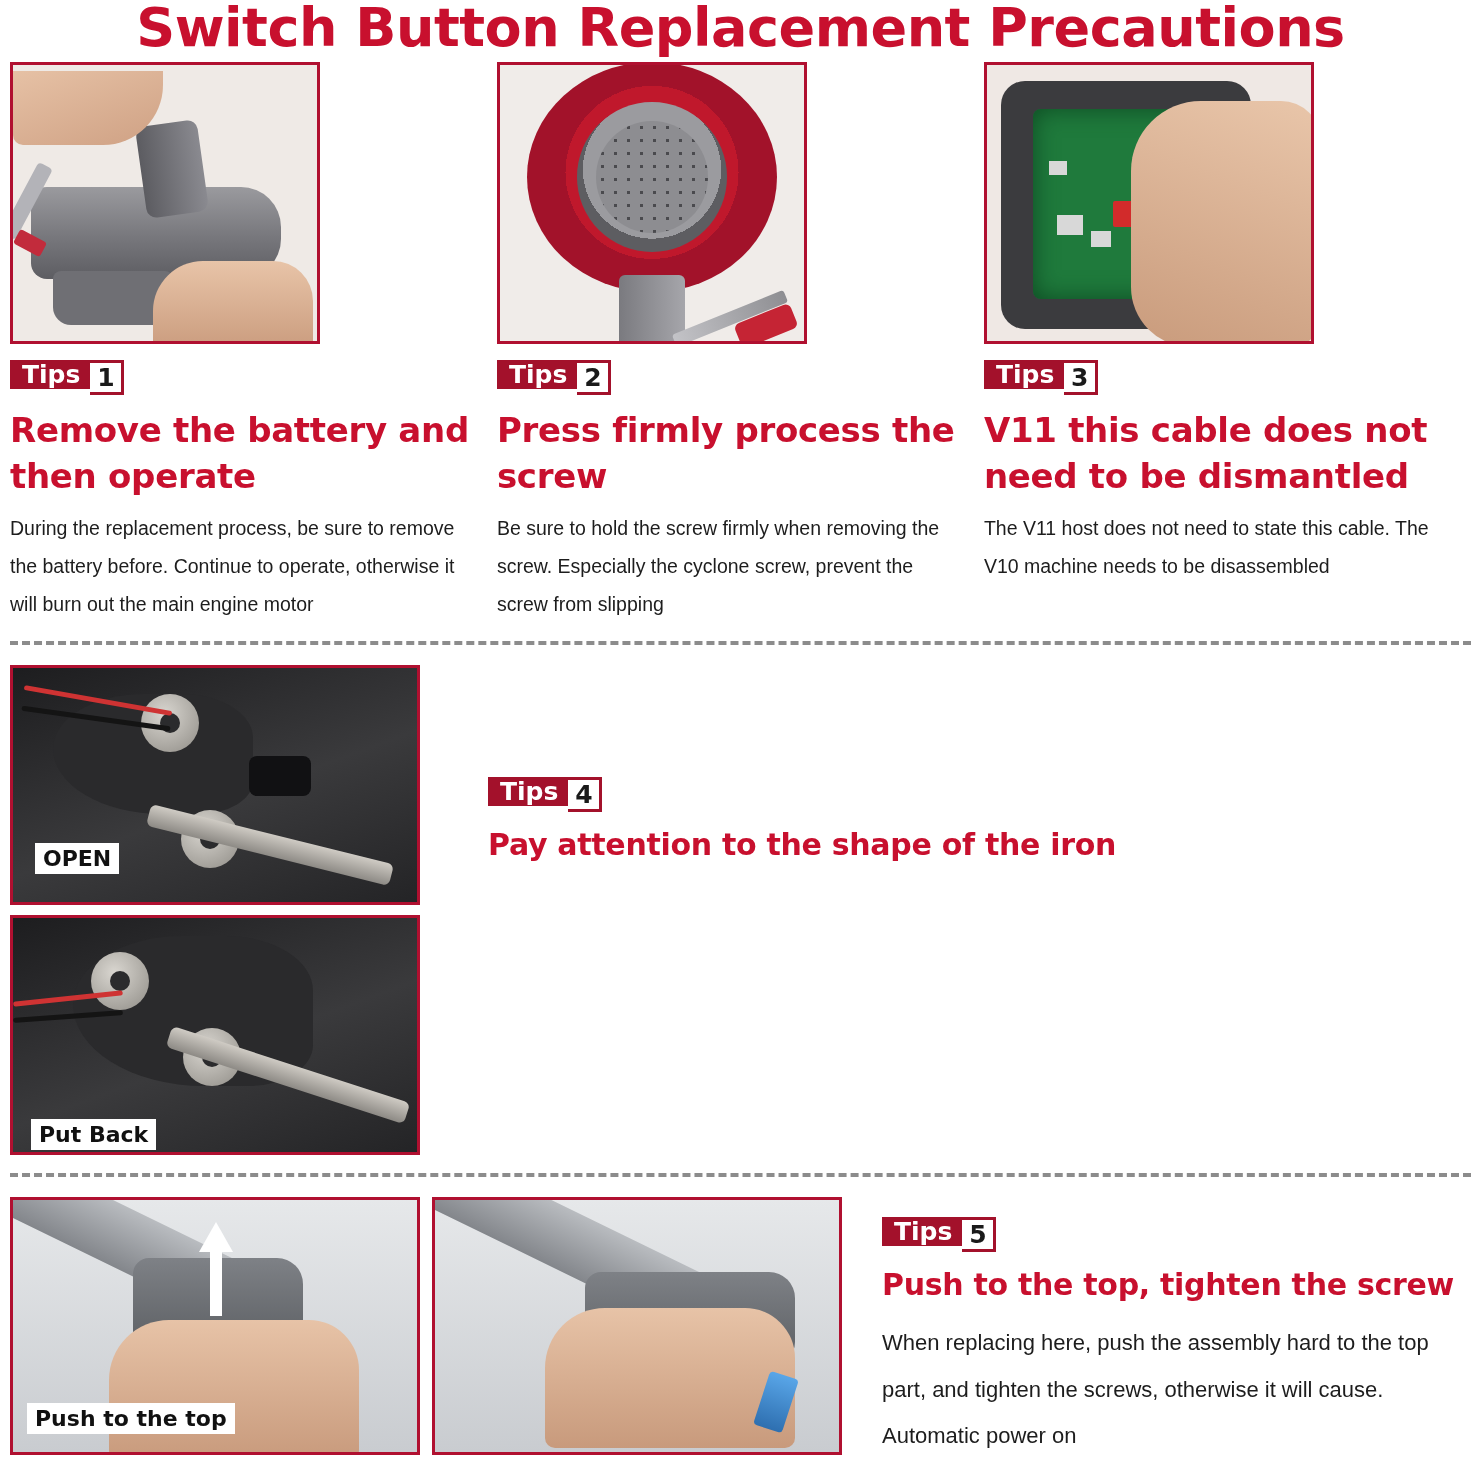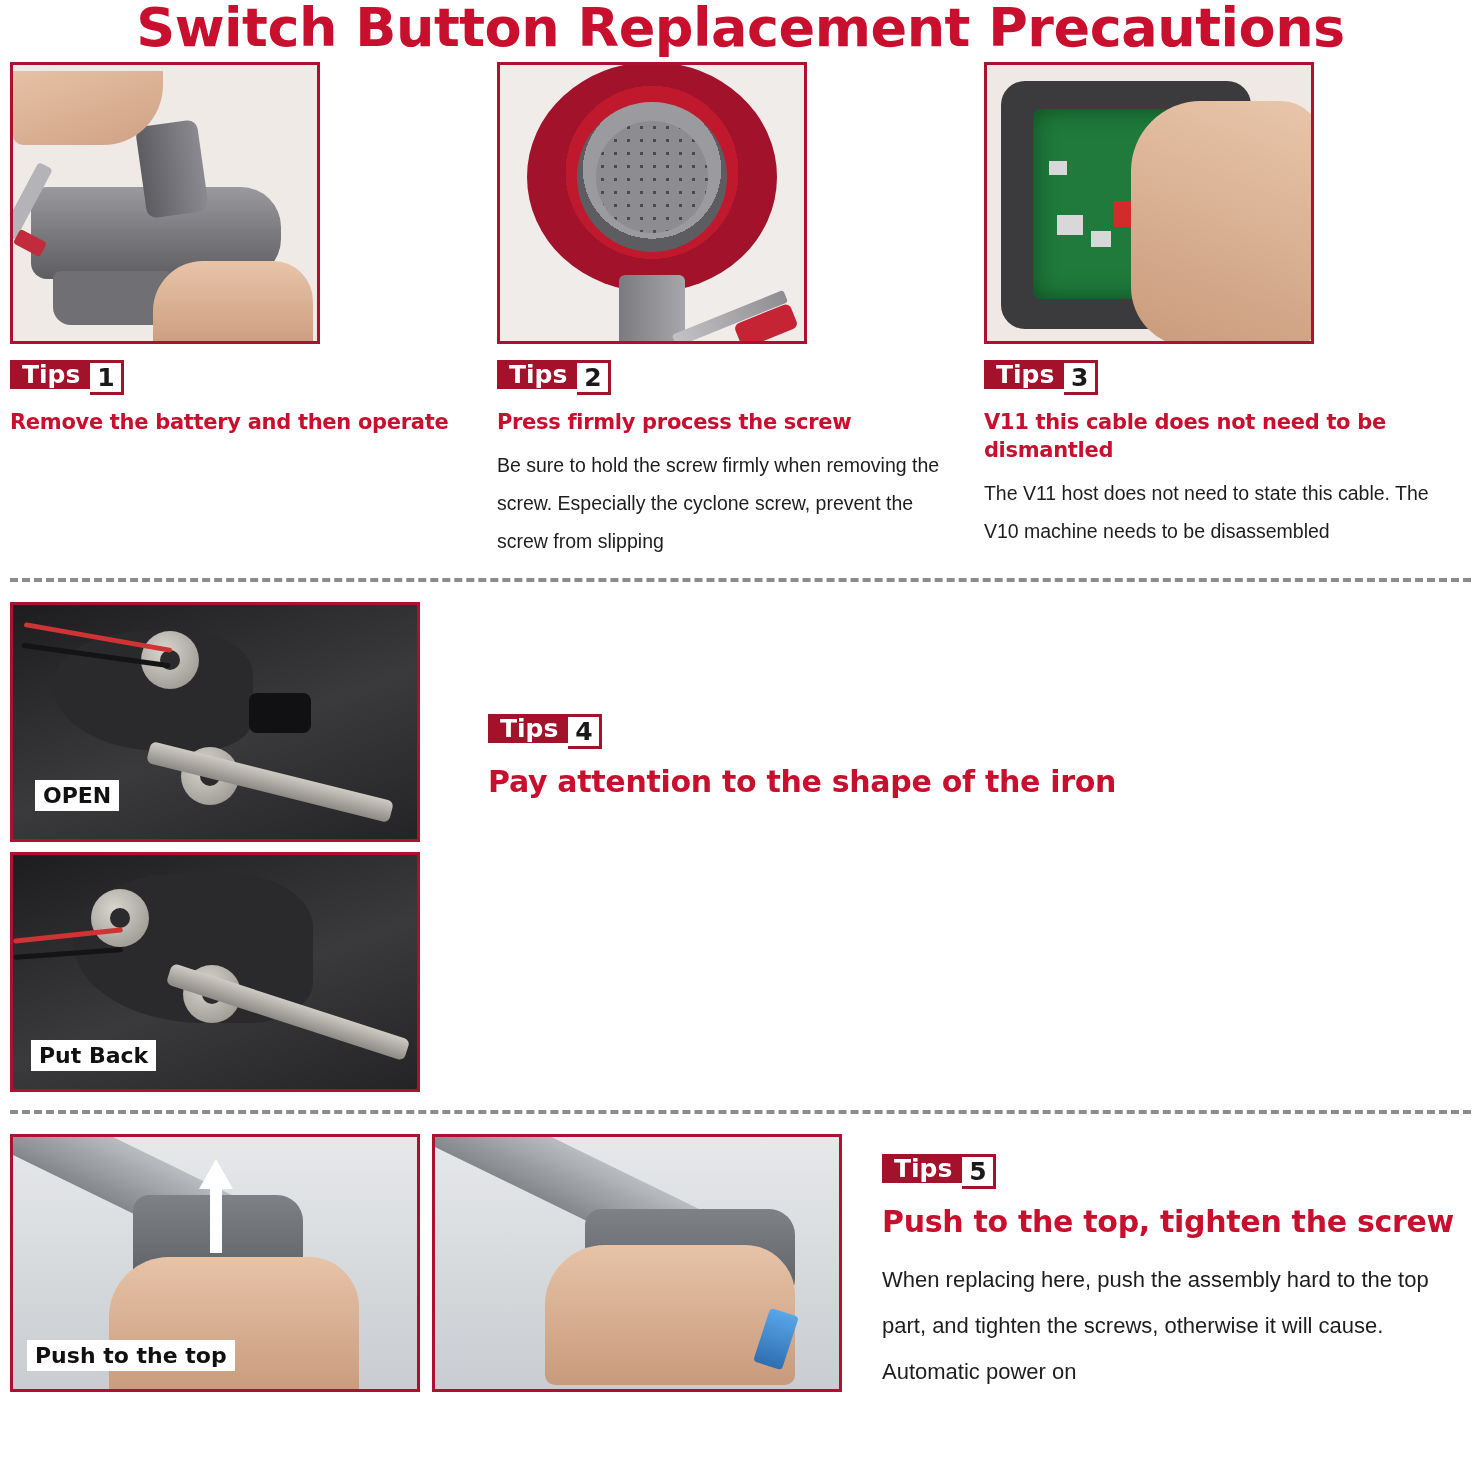--- a/index.html
+++ b/index.html
@@ -90,21 +90,21 @@
     min-width: 34px;
     display: flex;
     align-items: center;
     justify-content: center;
     box-sizing: border-box;
   }
   .headline {
     color: #c8102e;
     font-family: "DejaVu Sans", sans-serif;
     font-weight: bold;
-    font-size: 21px;
+    font-size: 34px;
     line-height: 1.35;
     margin: 2px 0 10px 0;
     letter-spacing: -0.3px;
   }
   .body-text {
     color: #1d1d1d;
     font-family: Liberation Sans, sans-serif;
     font-size: 19.5px;
     line-height: 1.95;
     margin: 0;
@@ -379,20 +379,21 @@
           <div class="v1-arm"></div>
           <div class="v1-feet"></div>
           <div class="v1-hand2"></div>
         </div>
       </div>
       <div class="tips-badge">
         <span class="tips-word">Tips</span>
         <span class="tips-num">1</span>
       </div>
       <div class="headline">Remove the battery and then operate</div>
+      <p class="body-text">During the replacement process, be sure to remove the battery before. Continue to operate, otherwise it will burn out the main engine motor</p>
     </div>
 
     <div class="col">
       <div class="photo p2">
         <div class="img-inner">
           <div class="v2-bg"></div>
           <div class="v2-ring"></div>
           <div class="v2-core"></div>
           <div class="v2-mesh"></div>
           <div class="v2-stem"></div>
@@ -456,21 +457,21 @@
       <div class="stack-photo">
         <div class="img-inner">
           <div class="v4-bg"></div>
           <div class="v4-blob" style="left:60px; top:18px; width:240px; height:150px;"></div>
           <div class="v4-ring" style="left:78px; top:34px;"></div>
           <div class="v4-ring" style="left:170px; top:110px;"></div>
           <div class="v4-wire-r" style="left:0px; top:78px; width:110px; transform:rotate(-6deg);"></div>
           <div class="v4-wire-b" style="left:0px; top:96px; width:110px; transform:rotate(-4deg);"></div>
           <div class="v4-tool" style="left:150px; top:146px; transform:rotate(18deg);"></div>
         </div>
-        <div class="caption" style="left:18px; bottom:18px;">Put Back</div>
+        <div class="caption" style="left:18px; bottom:2px;">Put Back</div>
       </div>
 
     </div>
 
     <div class="row2-right">
       <div class="tips-badge">
         <span class="tips-word">Tips</span>
         <span class="tips-num">4</span>
       </div>
       <div class="headline-lg">Pay attention to the shape of the iron</div>

